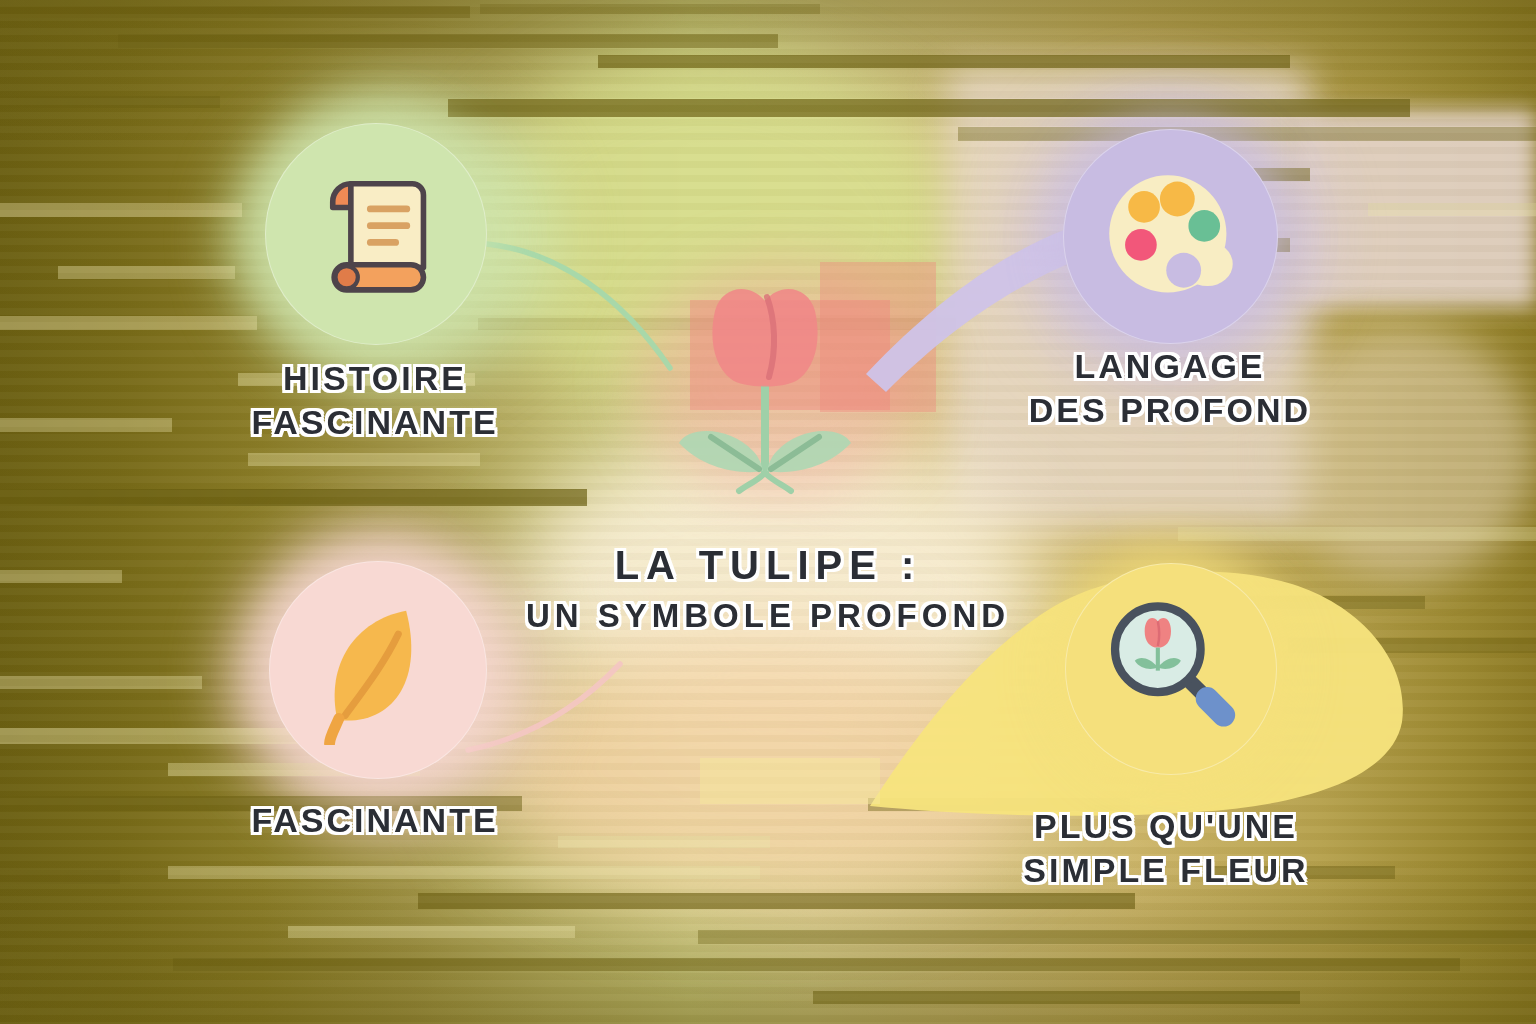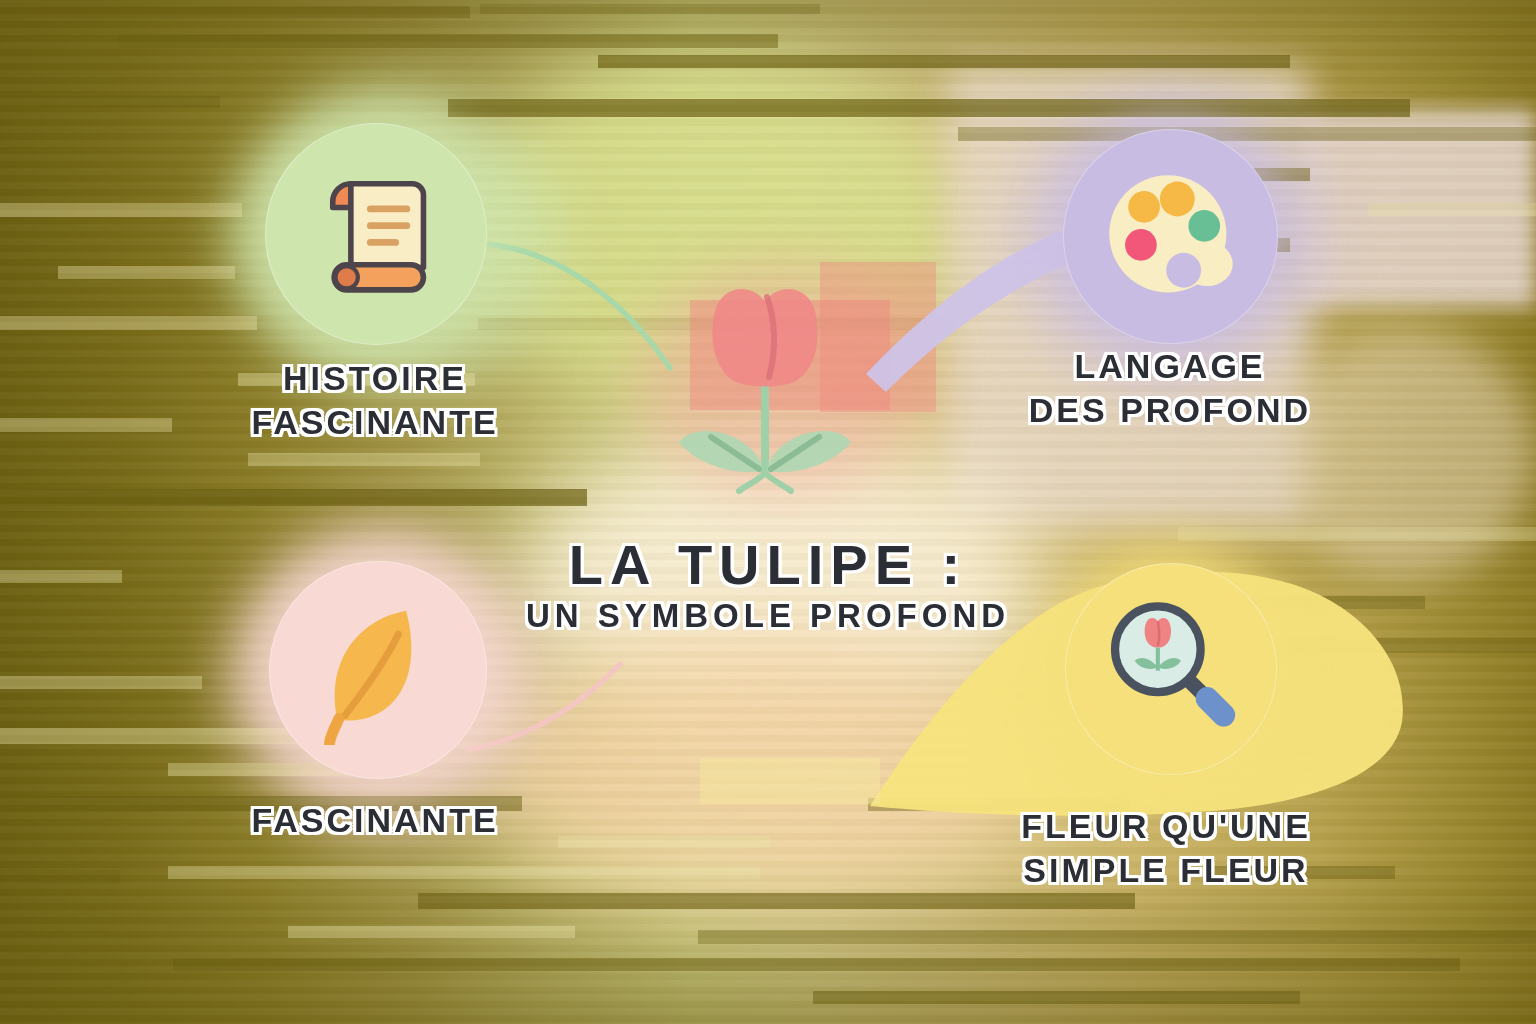--- a/index.html
+++ b/index.html
@@ -39,21 +39,21 @@
   .outlined{color:#2b2e35;font-weight:700;
     text-shadow:3px 0 0 #fff,-3px 0 0 #fff,0 3px 0 #fff,0 -3px 0 #fff,
       2px 2px 0 #fff,-2px 2px 0 #fff,2px -2px 0 #fff,-2px -2px 0 #fff,
       3px 3px 0 #fff,-3px -3px 0 #fff,3px -3px 0 #fff,-3px 3px 0 #fff;}
   .label{position:absolute;width:400px;text-align:center;font-size:34px;line-height:44px;letter-spacing:3px;}
   .l-tl{left:175px;top:356px;}
   .l-tr{left:970px;top:344px;}
   .l-bl{left:175px;top:798px;}
   .l-br{left:966px;top:804px;}
   .title{position:absolute;left:418px;top:536px;width:700px;text-align:center;}
-  .title .t1{font-size:56px;line-height:58px;letter-spacing:7px;}
+  .title .t1{font-size:40px;line-height:58px;letter-spacing:7px;}
   .title .t2{font-size:33px;line-height:36px;letter-spacing:5px;margin-top:4px;}
   .center-tulip{position:absolute;left:645px;top:273px;width:240px;height:240px;}
 </style>
 </head>
 <body>
 
 <div class="stage">
 
   <div class="base"></div>
   <div class="wash w-topcenter"></div>
@@ -167,21 +167,21 @@
       <line x1="70" y1="66" x2="80" y2="76" stroke="#6d91cb" stroke-width="14" stroke-linecap="round"></line>
       <circle cx="40" cy="36" r="26" fill="#d9ece5" stroke="#49525e" stroke-width="5"></circle>
       <path d="M32,25 C32,17 37,15 40,19 C43,15 48,17 48,25 C48,31 45,35 40,35 C35,35 32,31 32,25 Z" fill="#ef8282"></path>
       <path d="M40,19 C41,24 41,30 40,34" stroke="#dd6b74" stroke-width="1.5" fill="none"></path>
       <line x1="40" y1="35" x2="40" y2="49" stroke="#83c09b" stroke-width="2.5"></line>
       <path d="M40,47 C35,41 29,40 26,43 C29,48 36,49 40,47 Z" fill="#83c09b"></path>
       <path d="M40,47 C45,41 51,40 54,43 C51,48 44,49 40,47 Z" fill="#83c09b"></path>
     </svg>
   </div>
   <div class="label outlined l-br">
-    <div>FLEUR QU'UNE</div>
+    <div>PLUS QU'UNE</div>
     <div>SIMPLE FLEUR</div>
   </div>
 
   <svg class="center-tulip" viewBox="0 0 240 240">
     <path d="M120,112 V200" stroke="#9fd0a8" stroke-width="8"></path>
     <path d="M120,200 C112,208 102,212 94,218" stroke="#9fd0a8" stroke-width="6" fill="none" stroke-linecap="round"></path>
     <path d="M120,200 C128,208 138,212 146,218" stroke="#9fd0a8" stroke-width="6" fill="none" stroke-linecap="round"></path>
     <path d="M118,198 C96,202 58,196 34,170 C44,152 86,154 108,178 C114,184 117,192 118,198 Z" fill="#afd7b3" opacity="0.92"></path>
     <path d="M122,198 C144,202 182,196 206,170 C196,152 154,154 132,178 C126,184 123,192 122,198 Z" fill="#afd7b3" opacity="0.92"></path>
     <path d="M66,164 L114,196" stroke="#8cbc96" stroke-width="6" stroke-linecap="round"></path>

